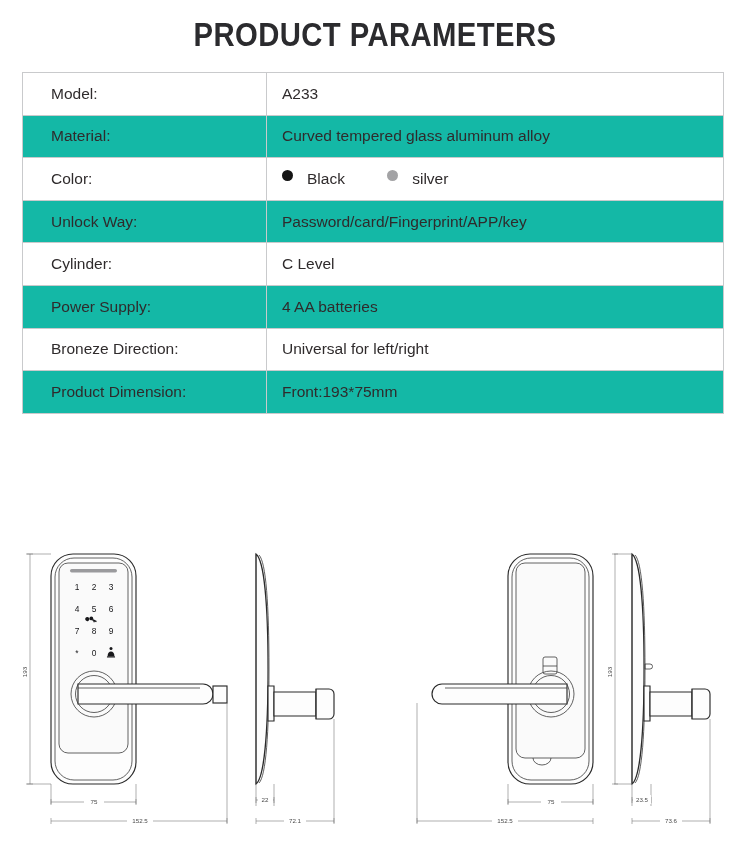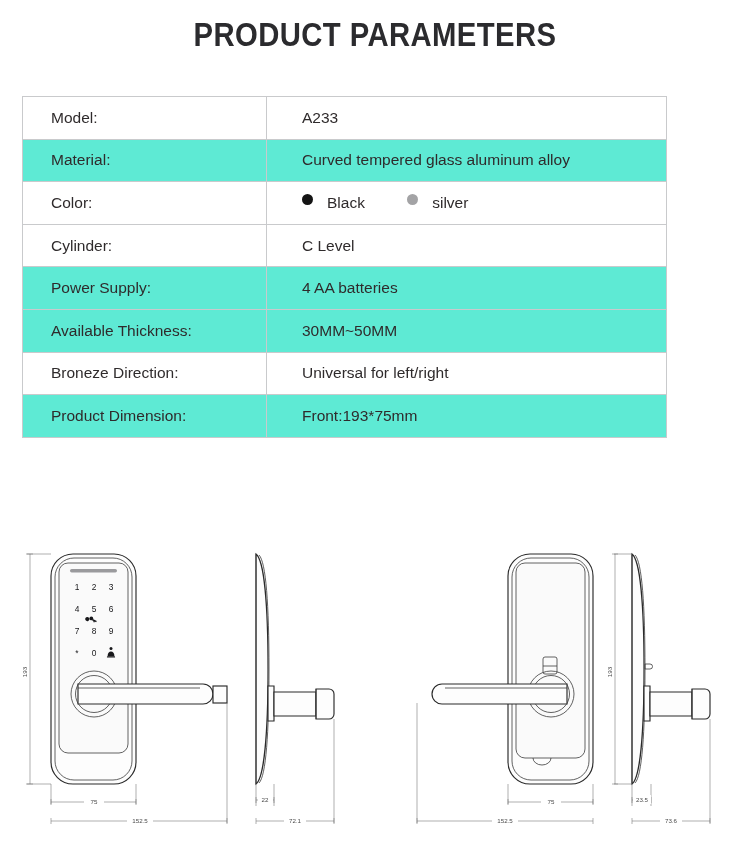--- a/index.html
+++ b/index.html
@@ -28,22 +28,22 @@
     height: 52px;
     line-height: 44px;
     font-stretch: condensed;
     transform: scaleX(0.86);
   }
 
   
   .spec-table-wrap {
     position: absolute;
     left: 22px;
-    top: 96px;
-    width: 645px;
+    top: 72px;
+    width: 702px;
   }
   table.spec {
     border-collapse: collapse;
     width: 100%;
     table-layout: fixed;
     border: 1px solid #c9cacc;
   }
   table.spec td {
     border: 1px solid #c9cacc;
     height: 41.6px;
@@ -52,24 +52,24 @@
     color: #2f2b2c;
     vertical-align: middle;
     white-space: nowrap;
     overflow: hidden;
   }
   table.spec td.label {
     width: 215px;
     padding-left: 28px;
   }
   table.spec td.value {
-    padding-left: 35px;
+    padding-left: 15px;
   }
   table.spec tr.shaded td {
-    background: #5eead4;
+    background: #14b8a6;
   }
   table.spec tr.plain td {
     background: #ffffff;
   }
 
   .color-opt {
     display: inline-flex;
     align-items: flex-start;
     vertical-align: middle;
   }
@@ -137,36 +137,36 @@
             <span class="swatch black"></span>
             <span>Black</span>
           </span>
           <span class="color-opt">
             <span class="swatch silver"></span>
             <span>silver</span>
           </span>
         </td>
       </tr>
 
+      <tr class="shaded">
+        <td class="label">Unlock Way:</td>
+        <td class="value">Password/card/Fingerprint/APP/key</td>
+      </tr>
 
       <tr class="plain">
         <td class="label">Cylinder:</td>
         <td class="value">C Level</td>
       </tr>
 
       <tr class="shaded">
         <td class="label">Power Supply:</td>
         <td class="value">4 AA batteries</td>
       </tr>
 
 
-      <tr class="shaded">
-        <td class="label">Available Thickness:</td>
-        <td class="value">30MM~50MM</td>
-      </tr>
 
       <tr class="plain">
         <td class="label">Broneze Direction:</td>
         <td class="value">Universal for left/right</td>
       </tr>
 
       <tr class="shaded">
         <td class="label">Product Dimension:</td>
         <td class="value">Front:193*75mm</td>
       </tr>

